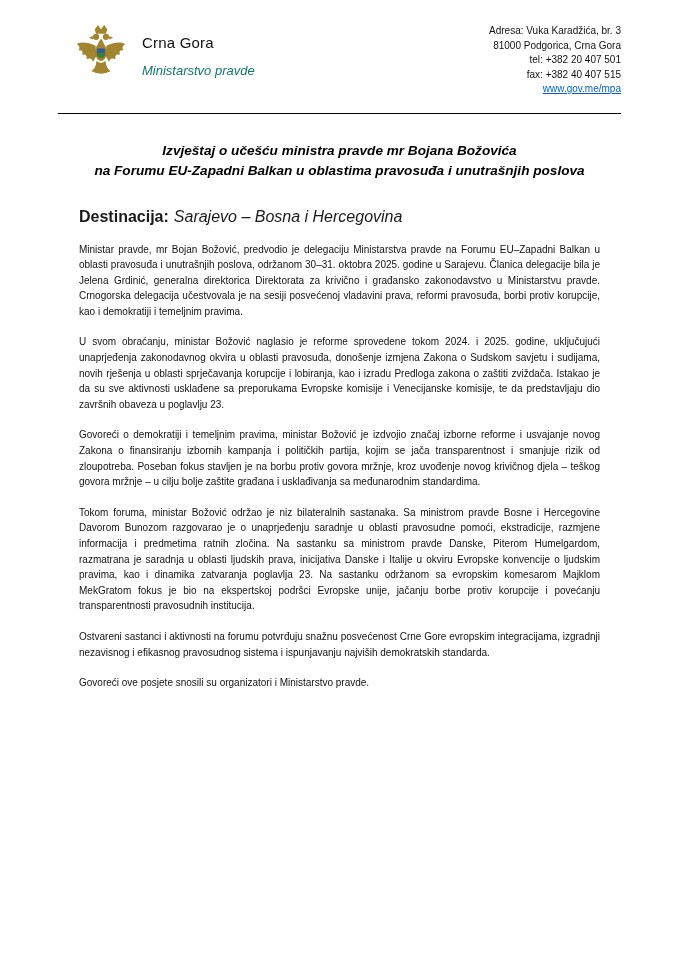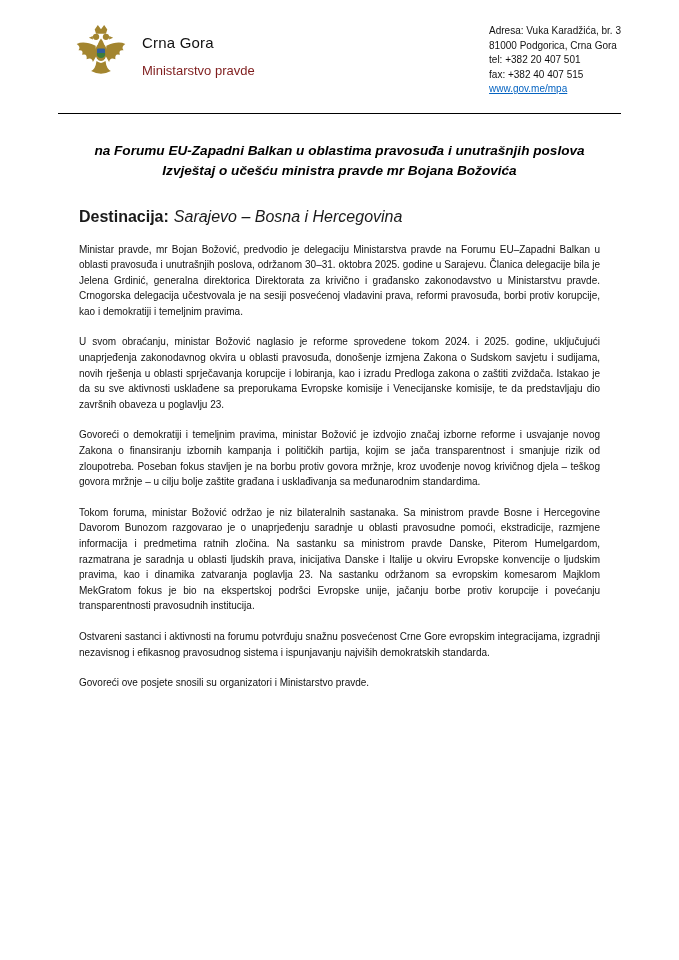--- a/index.html
+++ b/index.html
@@ -11,22 +11,22 @@
     -webkit-font-smoothing: antialiased;
   }
   .page { width: 679px; height: 960px; background: #fff; padding-top: 22px; overflow: hidden; }
 
   
   .letterhead { display: flex; justify-content: space-between; align-items: flex-start; padding: 0 58px 0 74px; }
   .brand { display: flex; align-items: center; gap: 14px; }
   .coa { display: block; flex: 0 0 auto; }
   .brand-text { padding-top: 2px; }
   .org  { font-size: 15px; color: #111; margin-bottom: 12px; letter-spacing: 0.2px; }
-  .dept { font-size: 13px; color: #7f1d1d; }
-  .addr { font-size: 10px; line-height: 14.5px; color: #111; padding-top: 2px; }
+  .dept { font-size: 13px; color: #0f766e; font-style: italic; }
+  .addr { text-align: right; font-size: 10px; line-height: 14.5px; color: #111; padding-top: 2px; }
   .site { color: #0563c1; text-decoration: underline; font-size: 10px; }
   .rule { border: none; border-top: 1.5px solid #000; margin: 16px 58px 0; }
 
   
   .content { padding: 27px 79px 0; }
   .title { font-size: 13.6px; font-weight: bold; font-style: italic; text-align: center; line-height: 20px; margin-bottom: 27px; color: #000; }
   .title span { display: block; }
   .dest { font-size: 16px; margin-bottom: 16px; }
   .dest strong { font-weight: bold; margin-right: 5px; }
   .dest em { font-style: italic; }
@@ -68,22 +68,22 @@
       <div>tel: +382 20 407 501</div>
       <div>fax: +382 40 407 515</div>
       <div><a class="site" href="#">www.gov.me/mpa</a></div>
     </div>
   </header>
 
   <hr class="rule">
 
   <main class="content">
     <h1 class="title">
+      <span>Izvještaj o učešću ministra pravde mr Bojana Božovića</span>
       <span>na Forumu EU-Zapadni Balkan u oblastima pravosuđa i unutrašnjih poslova</span>
-      <span>Izvještaj o učešću ministra pravde mr Bojana Božovića</span>
     </h1>
 
     <p class="dest">
       <strong>Destinacija:</strong><em>Sarajevo – Bosna i Hercegovina</em>
     </p>
 
     <p class="para">Ministar pravde, mr Bojan Božović, predvodio je delegaciju Ministarstva pravde na Forumu EU–Zapadni Balkan u oblasti pravosuđa i unutrašnjih poslova, održanom 30–31. oktobra 2025. godine u Sarajevu. Članica delegacije bila je Jelena Grdinić, generalna direktorica Direktorata za krivično i građansko zakonodavstvo u Ministarstvu pravde. Crnogorska delegacija učestvovala je na sesiji posvećenoj vladavini prava, reformi pravosuđa, borbi protiv korupcije, kao i demokratiji i temeljnim pravima.</p>
     <p class="para">U svom obraćanju, ministar Božović naglasio je reforme sprovedene tokom 2024. i 2025. godine, uključujući unaprjeđenja zakonodavnog okvira u oblasti pravosuđa, donošenje izmjena Zakona o Sudskom savjetu i sudijama, novih rješenja u oblasti sprječavanja korupcije i lobiranja, kao i izradu Predloga zakona o zaštiti zviždača. Istakao je da su sve aktivnosti usklađene sa preporukama Evropske komisije i Venecijanske komisije, te da predstavljaju dio završnih obaveza u poglavlju 23.</p>
     <p class="para">Govoreći o demokratiji i temeljnim pravima, ministar Božović je izdvojio značaj izborne reforme i usvajanje novog Zakona o finansiranju izbornih kampanja i političkih partija, kojim se jača transparentnost i smanjuje rizik od zloupotreba. Poseban fokus stavljen je na borbu protiv govora mržnje, kroz uvođenje novog krivičnog djela – teškog govora mržnje – u cilju bolje zaštite građana i usklađivanja sa međunarodnim standardima.</p>
     <p class="para">Tokom foruma, ministar Božović održao je niz bilateralnih sastanaka. Sa ministrom pravde Bosne i Hercegovine Davorom Bunozom razgovarao je o unaprjeđenju saradnje u oblasti pravosudne pomoći, ekstradicije, razmjene informacija i predmetima ratnih zločina. Na sastanku sa ministrom pravde Danske, Piterom Humelgardom, razmatrana je saradnja u oblasti ljudskih prava, inicijativa Danske i Italije u okviru Evropske konvencije o ljudskim pravima, kao i dinamika zatvaranja poglavlja 23. Na sastanku održanom sa evropskim komesarom Majklom MekGratom fokus je bio na ekspertskoj podršci Evropske unije, jačanju borbe protiv korupcije i povećanju transparentnosti pravosudnih institucija.</p>

